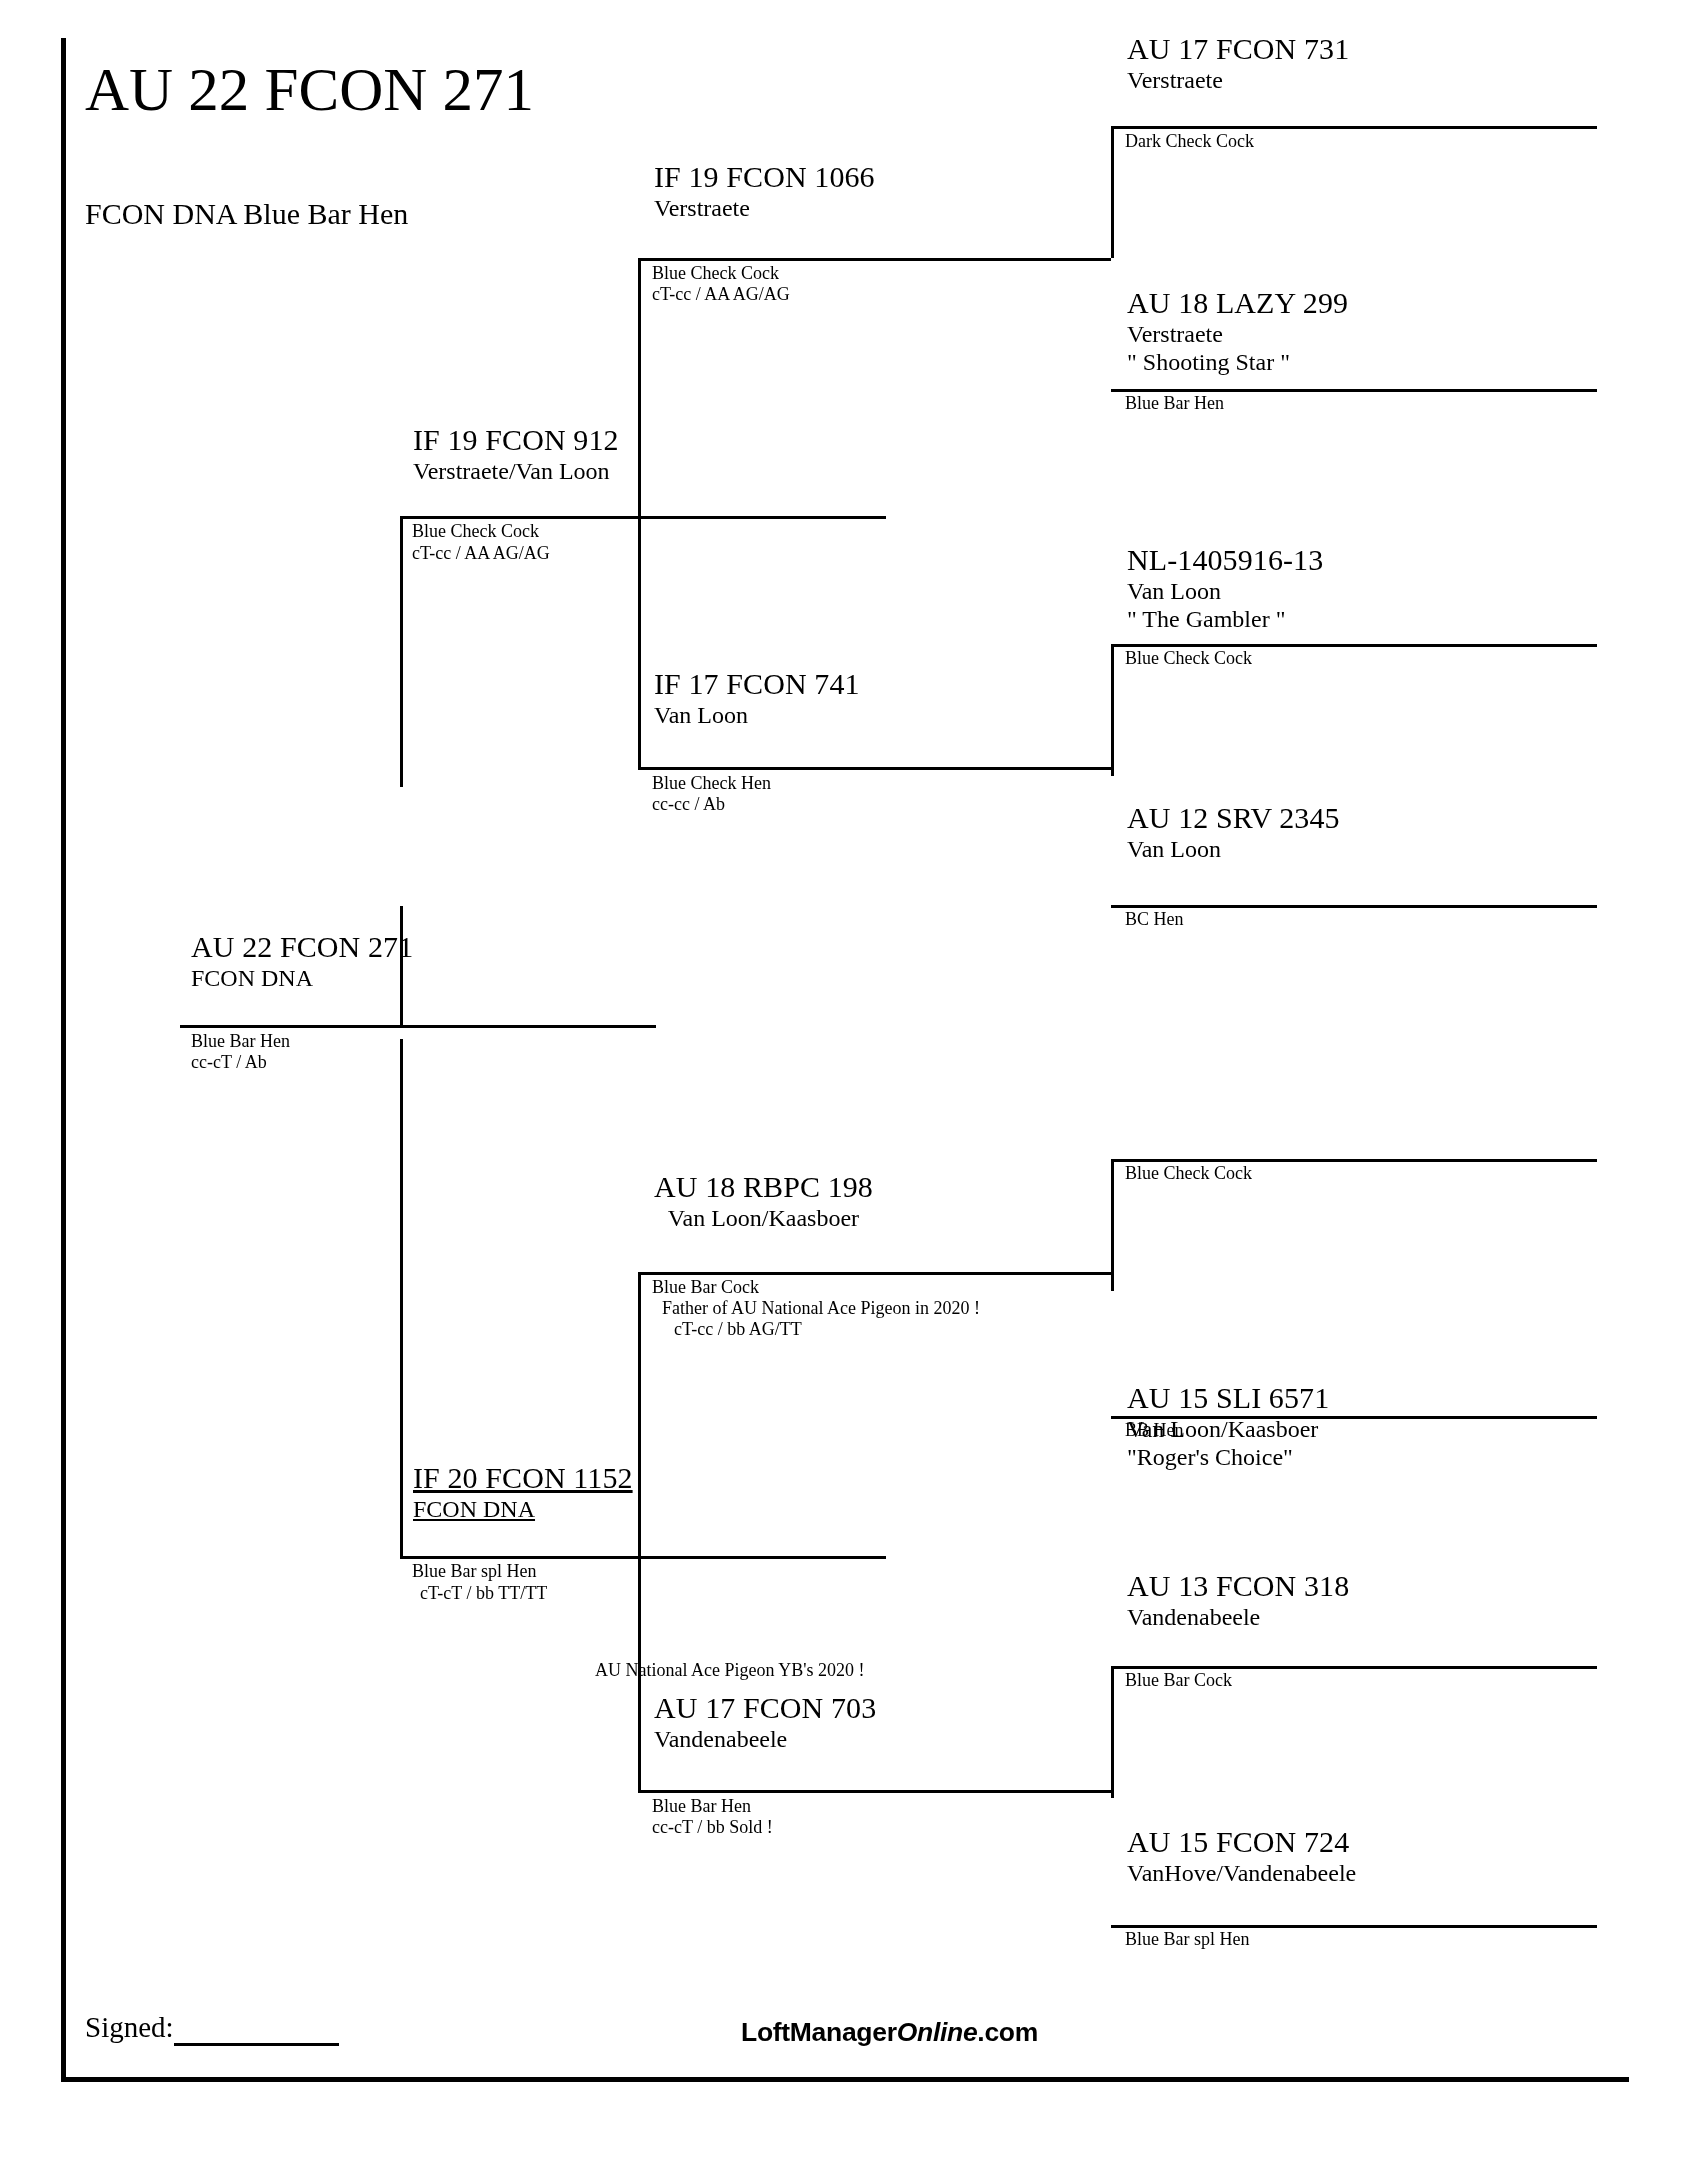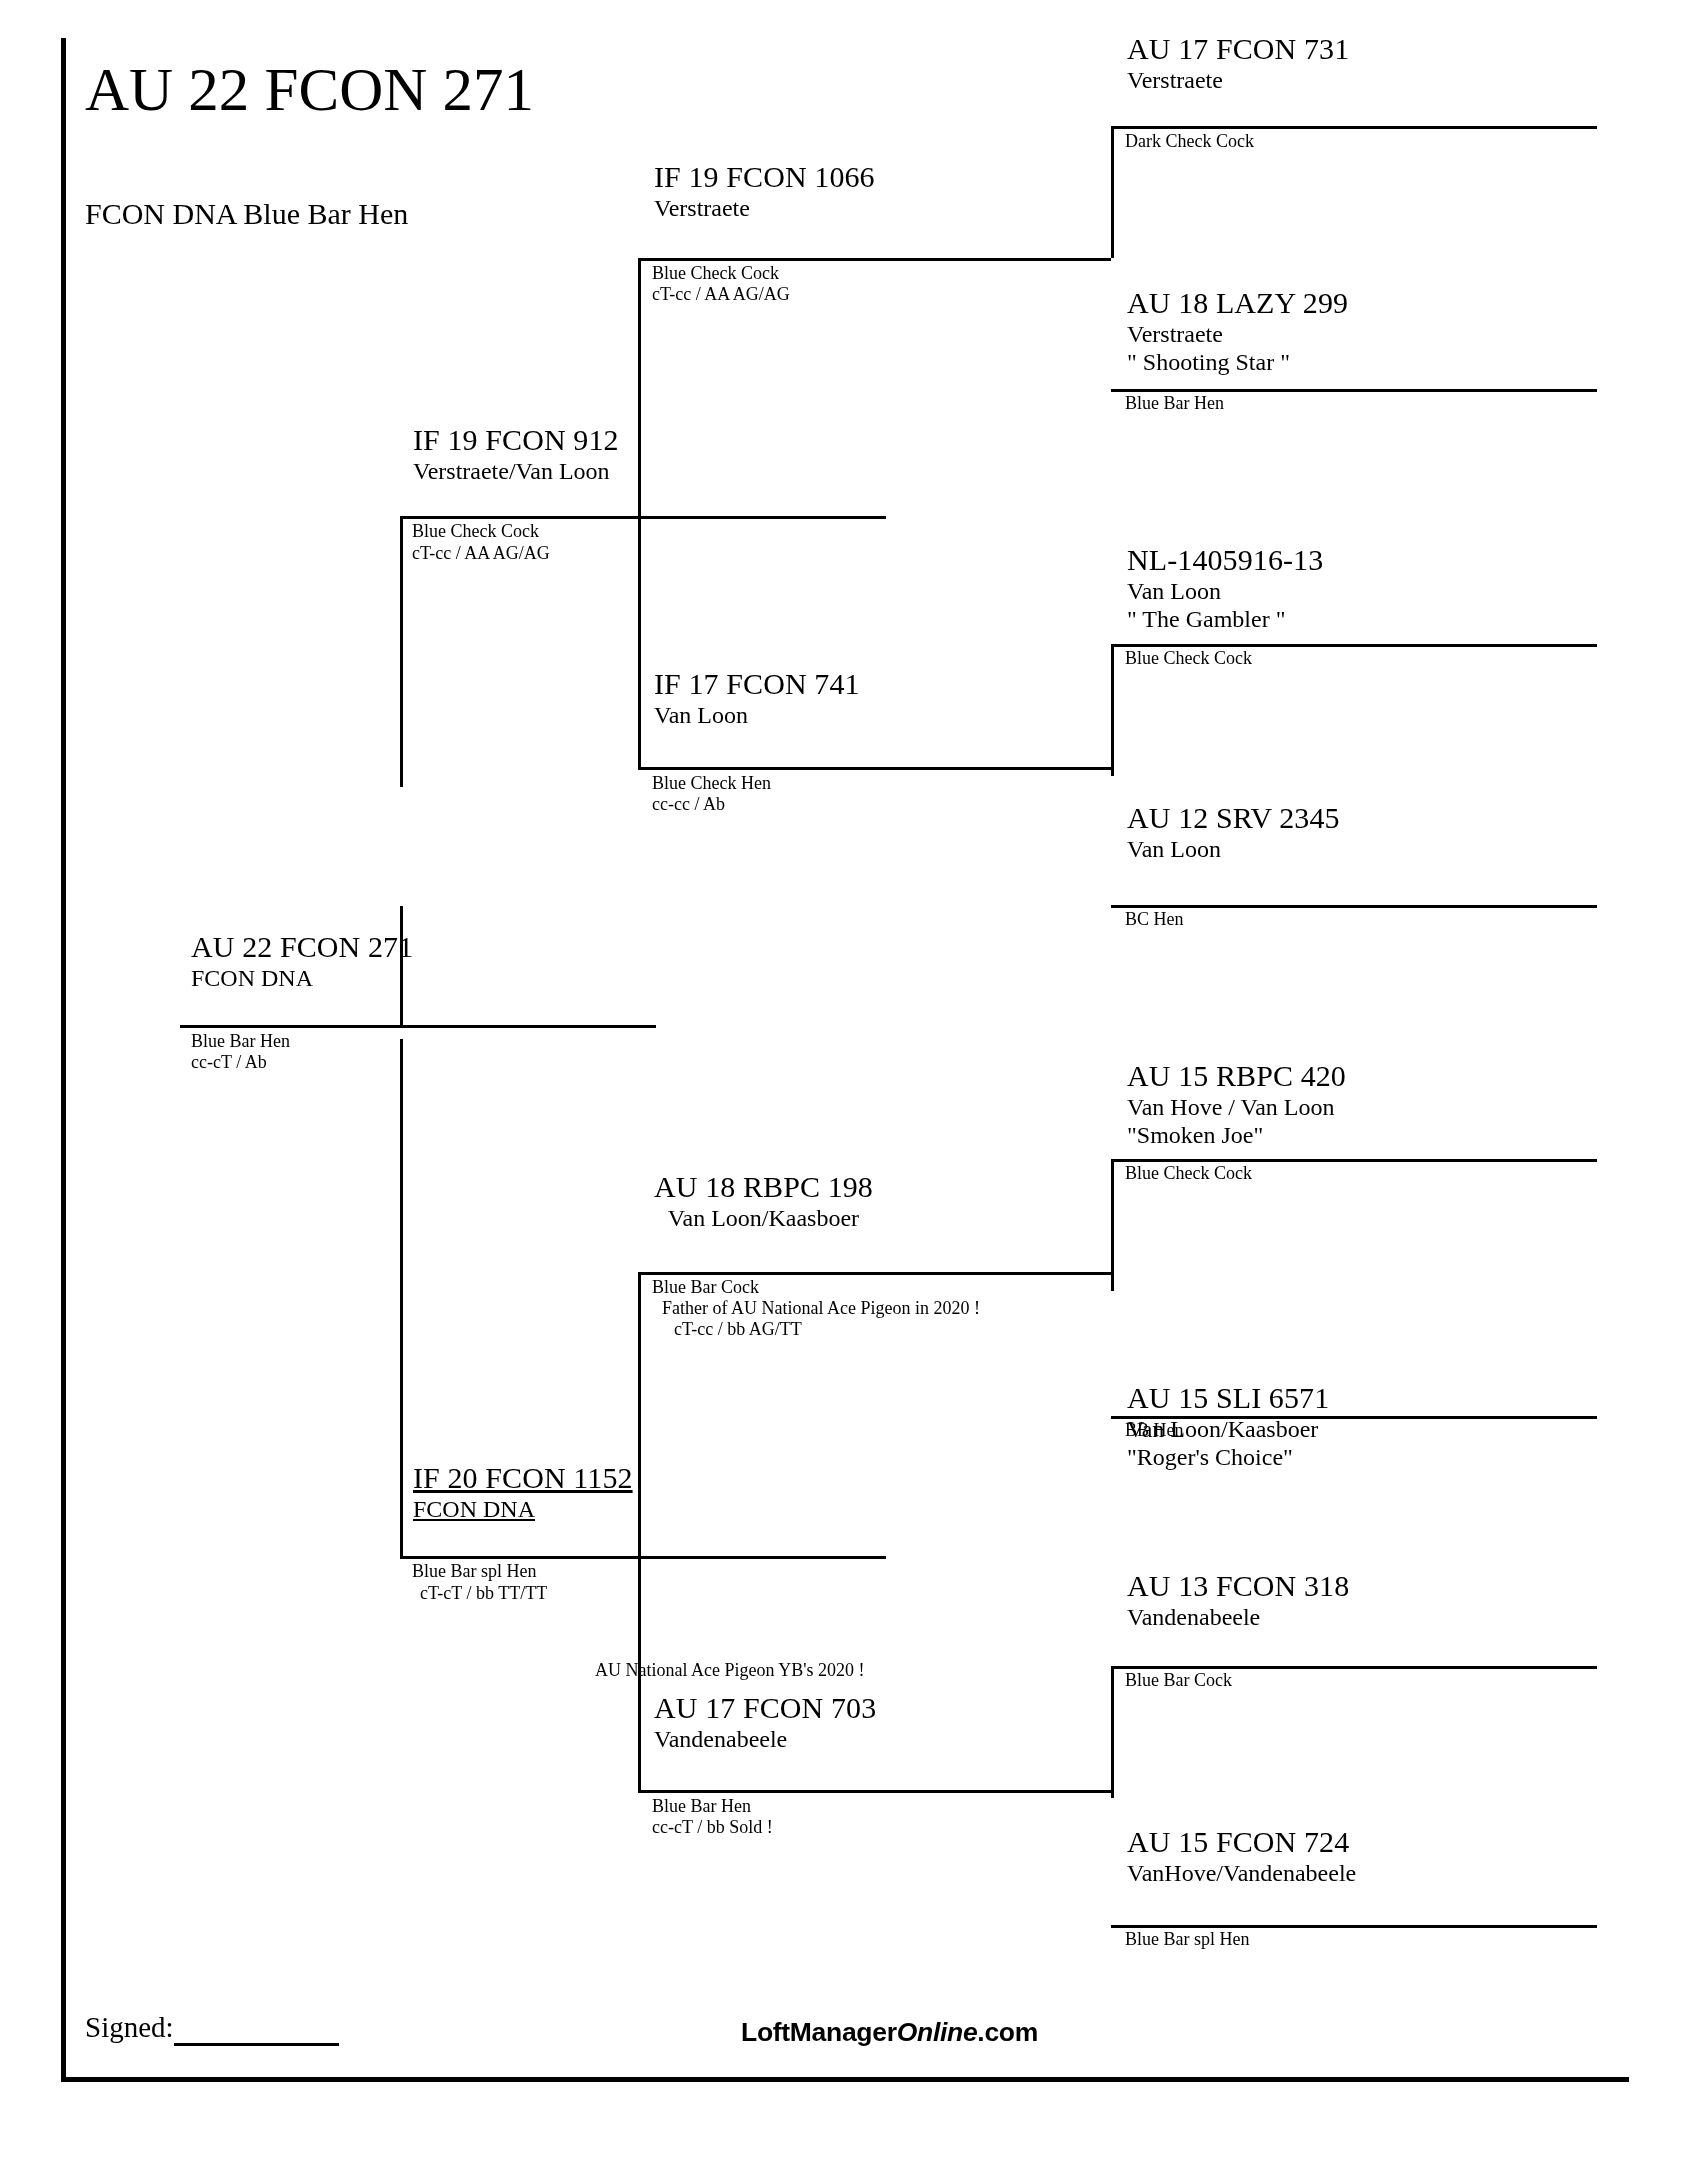--- a/index.html
+++ b/index.html
@@ -71,25 +71,20 @@
   <div class="v" style="left:1111px;top:644px;height:132px;"></div>
   <div class="blk bdet" style="left:1125px;top:648px;">Blue Check Cock</div>
 
   <div class="blk" style="left:1127px;top:801px;">
     <div class="bid">AU 12 SRV 2345</div>
     <div class="bsub">Van Loon</div>
   </div>
   <div class="h" style="left:1111px;top:905px;width:486px;"></div>
   <div class="blk bdet" style="left:1125px;top:909px;">BC Hen</div>
 
-  <div class="blk" style="left:1127px;top:1059px;">
-    <div class="bid">AU 15 RBPC 420</div>
-    <div class="bsub">Van Hove / Van Loon</div>
-    <div class="bsub">"Smoken Joe"</div>
-  </div>
   <div class="h" style="left:1111px;top:1159px;width:486px;"></div>
   <div class="v" style="left:1111px;top:1159px;height:132px;"></div>
   <div class="blk bdet" style="left:1125px;top:1163px;">Blue Check Cock</div>
 
   <div class="blk" style="left:1127px;top:1381px;">
     <div class="bid">AU 15 SLI 6571</div>
     <div class="bsub">Van Loon/Kaasboer</div>
     <div class="bsub">"Roger's Choice"</div>
   </div>
   <div class="h" style="left:1111px;top:1416px;width:486px;"></div>

